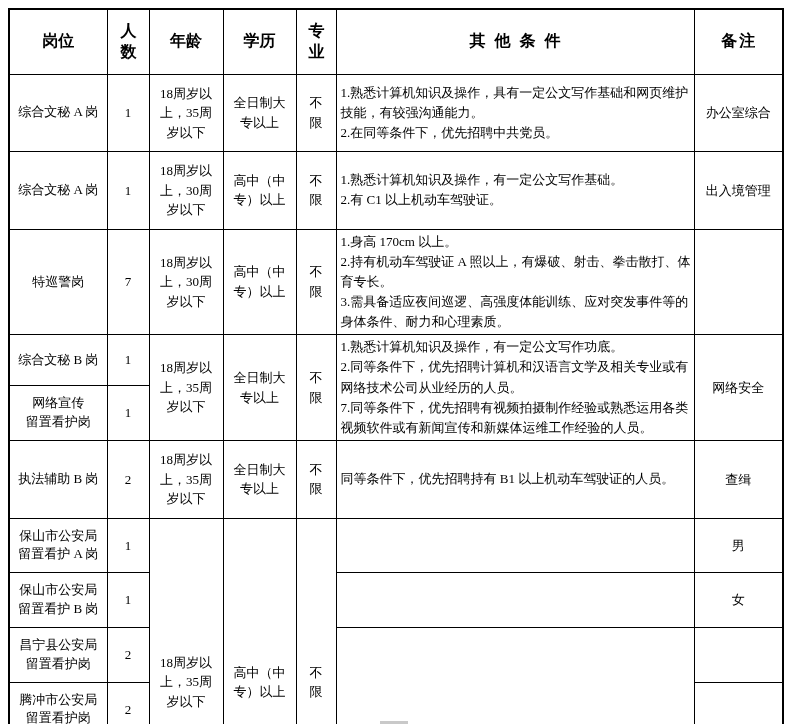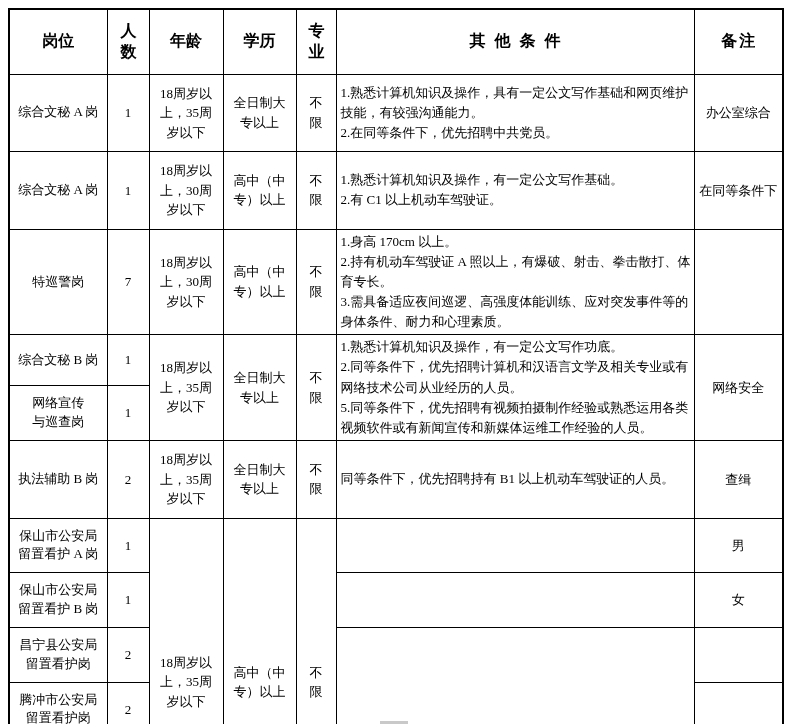--- a/index.html
+++ b/index.html
@@ -75,21 +75,21 @@
   </tr>
 
   <tr style="height:59px">
     <td class="pos">综合文秘 A 岗</td>
     <td class="cnt">1</td>
     <td class="age">18周岁以上，30周岁以下</td>
     <td class="edu">高中（中专）以上</td>
     <td class="maj">不限</td>
     <td class="cond">1.熟悉计算机知识及操作，有一定公文写作基础。
 2.有 C1 以上机动车驾驶证。</td>
-    <td class="rem">在同等条件下</td>
+    <td class="rem">出入境管理</td>
   </tr>
 
   <tr style="height:99px">
     <td class="pos">特巡警岗</td>
     <td class="cnt">7</td>
     <td class="age">18周岁以上，30周岁以下</td>
     <td class="edu">高中（中专）以上</td>
     <td class="maj">不限</td>
     <td class="cond">1.身高 170cm 以上。
 2.持有机动车驾驶证 A 照以上，有爆破、射击、拳击散打、体育专长。
@@ -98,27 +98,27 @@
   </tr>
 
   <tr style="height:50px">
     <td class="pos">综合文秘 B 岗</td>
     <td class="cnt">1</td>
     <td class="age" rowspan="2">18周岁以上，35周岁以下</td>
     <td class="edu" rowspan="2">全日制大专以上</td>
     <td class="maj" rowspan="2">不限</td>
     <td class="cond" rowspan="2">1.熟悉计算机知识及操作，有一定公文写作功底。
 2.同等条件下，优先招聘计算机和汉语言文学及相关专业或有网络技术公司从业经历的人员。
-5.同等条件下，优先招聘有视频拍摄制作经验或熟悉运用各类视频软件或有新闻宣传和新媒体运维工作经验的人员。</td>
+7.同等条件下，优先招聘有视频拍摄制作经验或熟悉运用各类视频软件或有新闻宣传和新媒体运维工作经验的人员。</td>
     <td class="rem" rowspan="2">网络安全</td>
   </tr>
 
   <tr style="height:54px">
     <td class="pos">网络宣传
-与巡查岗</td>
+留置看护岗</td>
     <td class="cnt">1</td>
   </tr>
 
   <tr style="height:62px">
     <td class="pos">执法辅助 B 岗</td>
     <td class="cnt">2</td>
     <td class="age">18周岁以上，35周岁以下</td>
     <td class="edu">全日制大专以上</td>
     <td class="maj">不限</td>
     <td class="cond">同等条件下，优先招聘持有 B1 以上机动车驾驶证的人员。</td>

